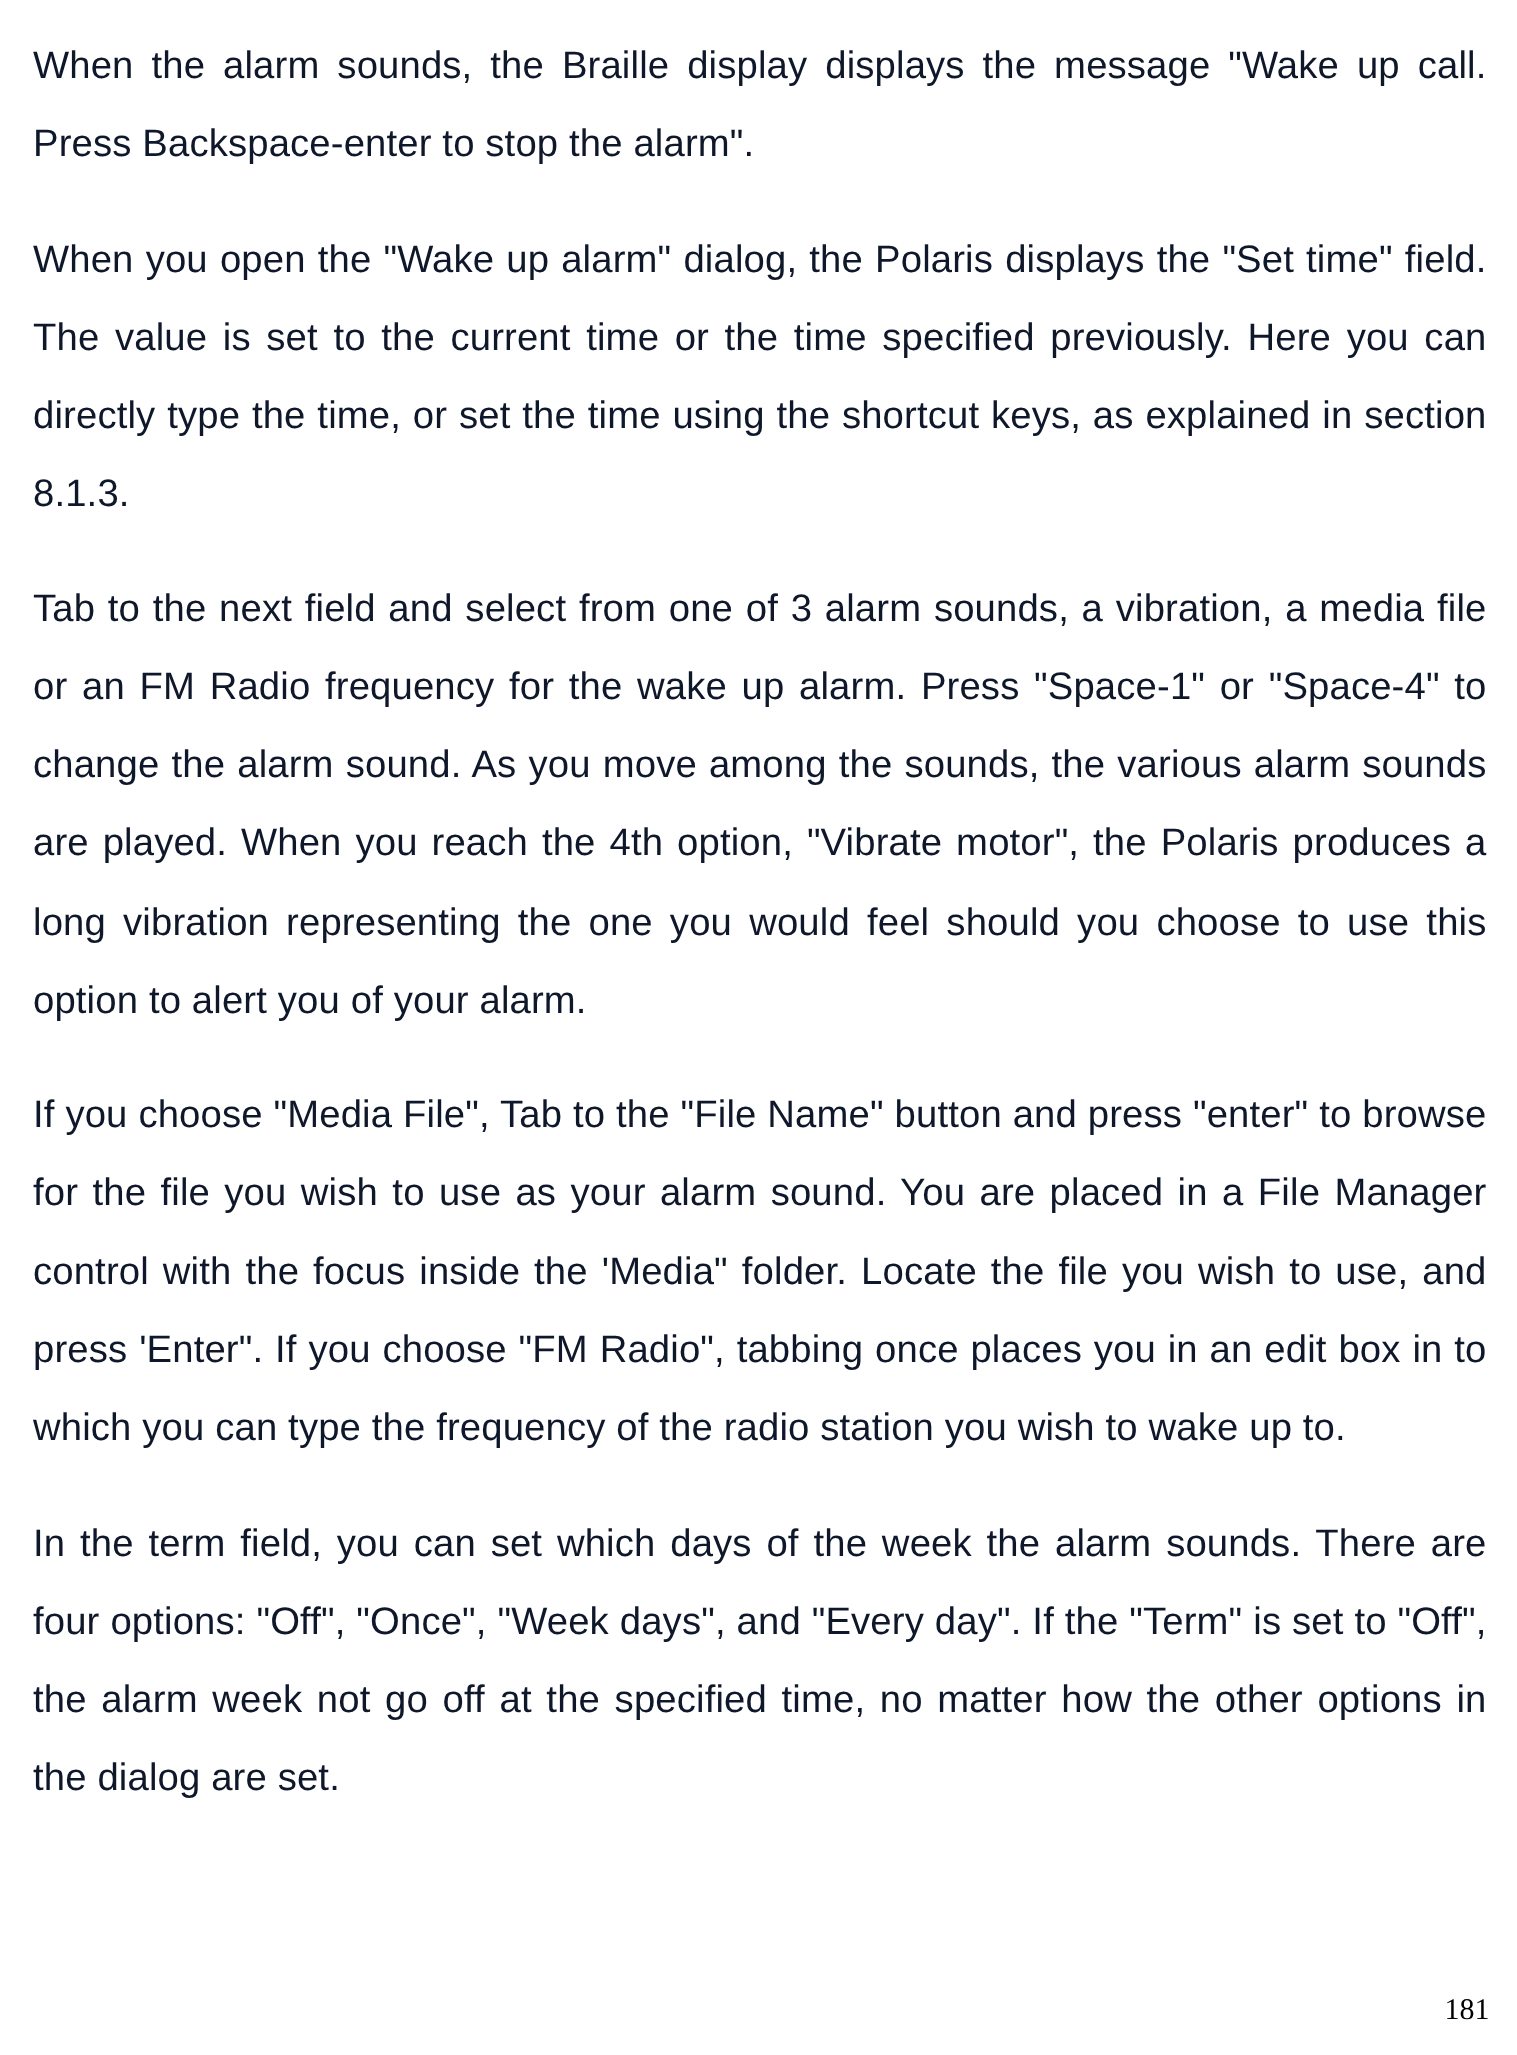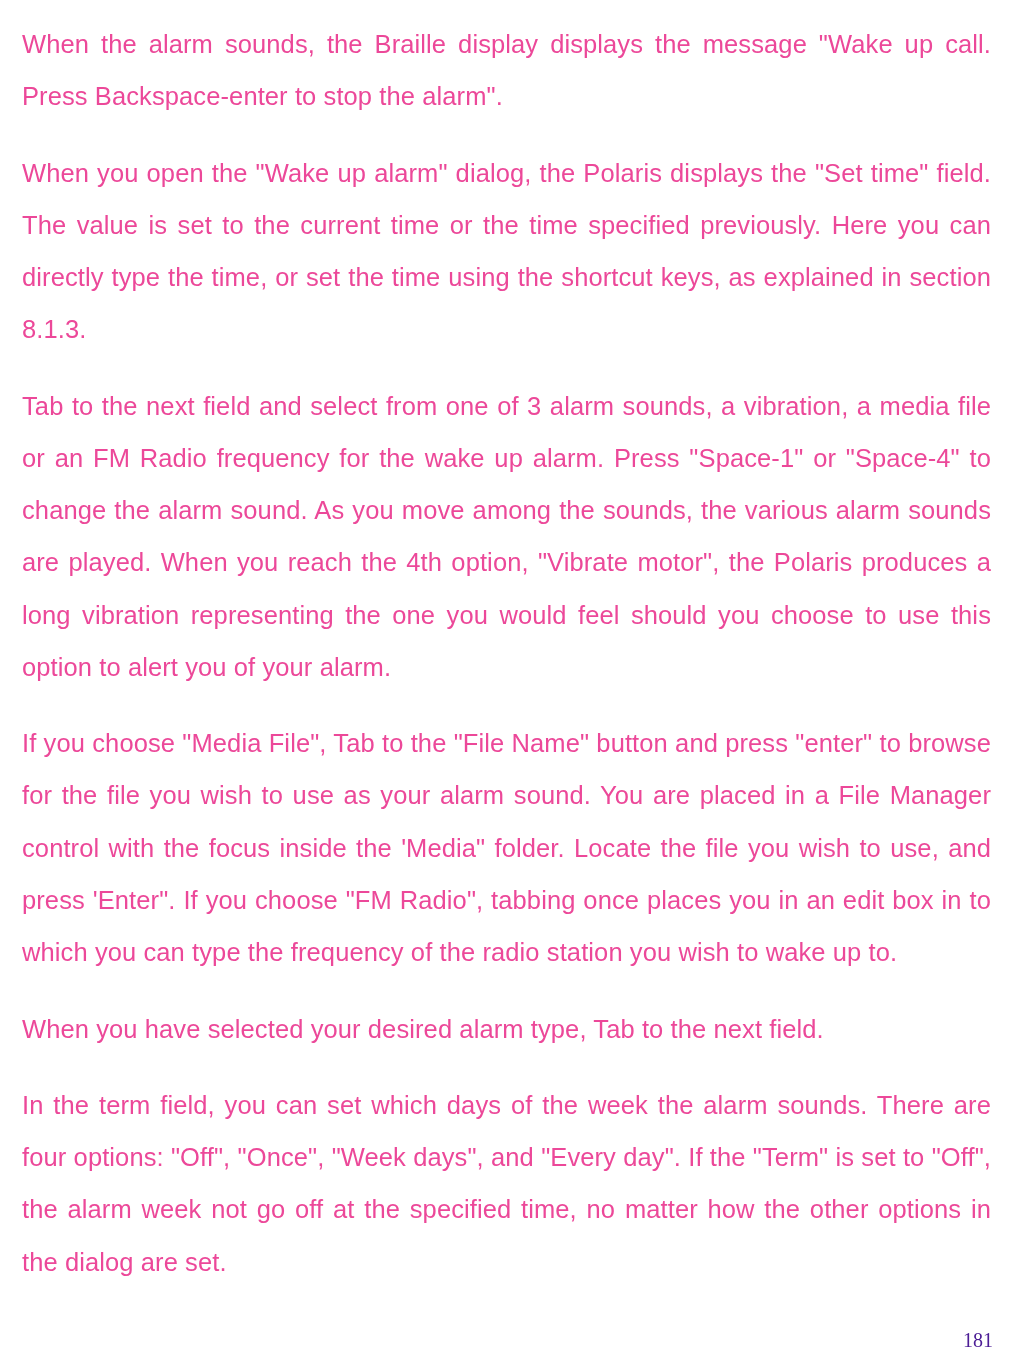--- a/index.html
+++ b/index.html
@@ -14,39 +14,38 @@
       font-family: Arial, Helvetica, sans-serif;
       position: relative;
       padding: 18px 20px 0 22px;
     }
     .content {
       width: 100%;
     }
     p {
       font-size: 25.5px;
       line-height: 2.05;
-      color: #ec4899;
+      color: #0f172a;
       text-align: justify;
       margin-bottom: 24px;
       letter-spacing: 0.1px;
     }
     .page-number {
       position: absolute;
       bottom: 18px;
       right: 18px;
       font-size: 20px;
-      color: #4c1d95;
+      color: #000000;
       font-family: "Times New Roman", Times, serif;
     }
   </style>
 </head>
 <body>
 
 <div class="content">
   <p>When the alarm sounds, the Braille display displays the message "Wake up call. Press Backspace-enter to stop the alarm".</p>
   <p>When you open the "Wake up alarm" dialog, the Polaris displays the "Set time" field. The value is set to the current time or the time specified previously. Here you can directly type the time, or set the time using the shortcut keys, as explained in section 8.1.3.</p>
   <p>Tab to the next field and select from one of 3 alarm sounds, a vibration, a media file or an FM Radio frequency for the wake up alarm. Press "Space-1" or "Space-4" to change the alarm sound. As you move among the sounds, the various alarm sounds are played. When you reach the 4th option, "Vibrate motor", the Polaris produces a long vibration representing the one you would feel should you choose to use this option to alert you of your alarm.</p>
   <p>If you choose "Media File", Tab to the "File Name" button and press "enter" to browse for the file you wish to use as your alarm sound. You are placed in a File Manager control with the focus inside the 'Media" folder. Locate the file you wish to use, and press 'Enter". If you choose "FM Radio", tabbing once places you in an edit box in to which you can type the frequency of the radio station you wish to wake up to.</p>
-  <p>When you have selected your desired alarm type, Tab to the next field.</p>
   <p>In the term field, you can set which days of the week the alarm sounds. There are four options: "Off", "Once", "Week days", and "Every day". If the "Term" is set to "Off", the alarm week not go off at the specified time, no matter how the other options in the dialog are set.</p>
 </div>
 
 <div class="page-number">181</div>
 
 </body></html>

